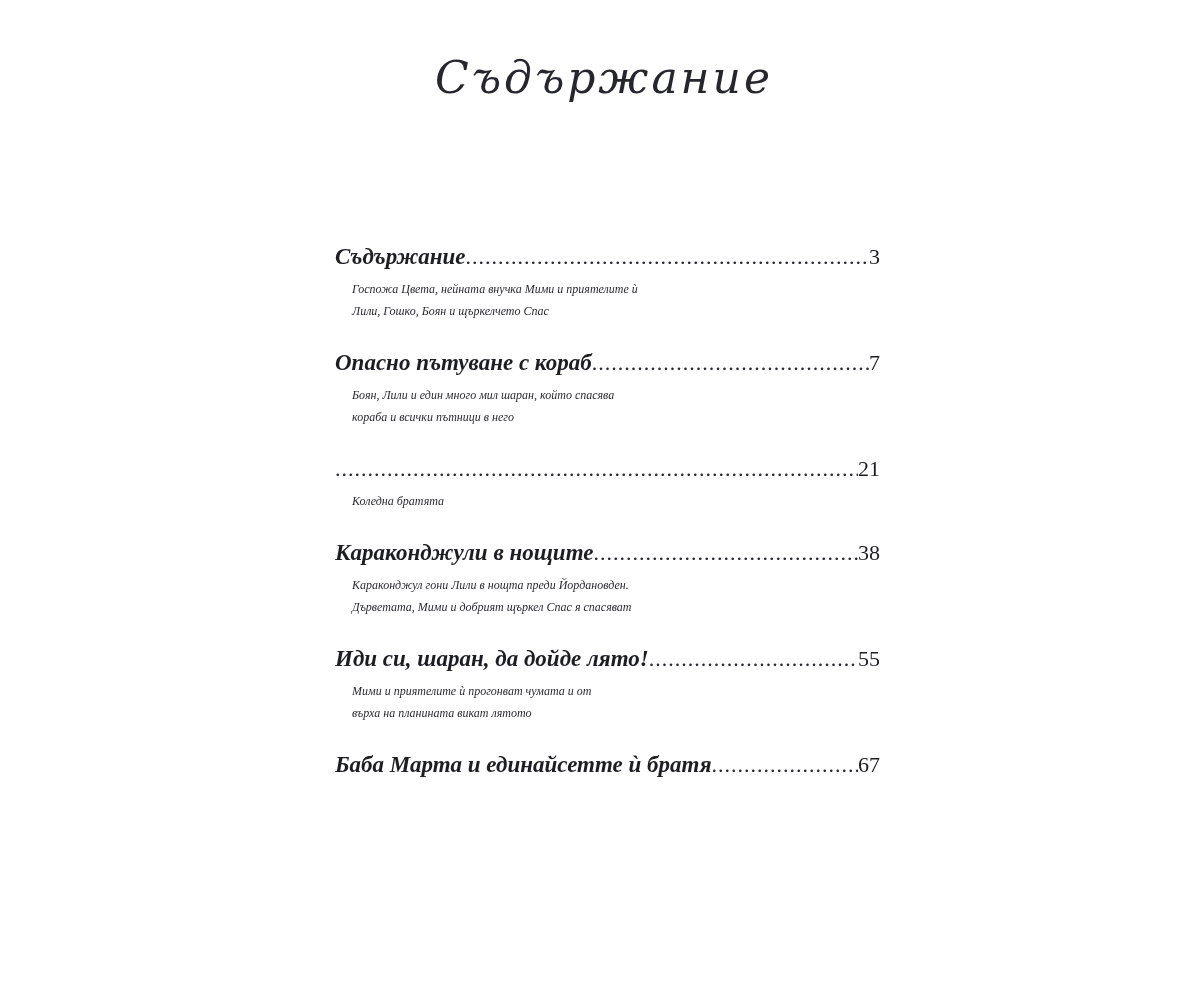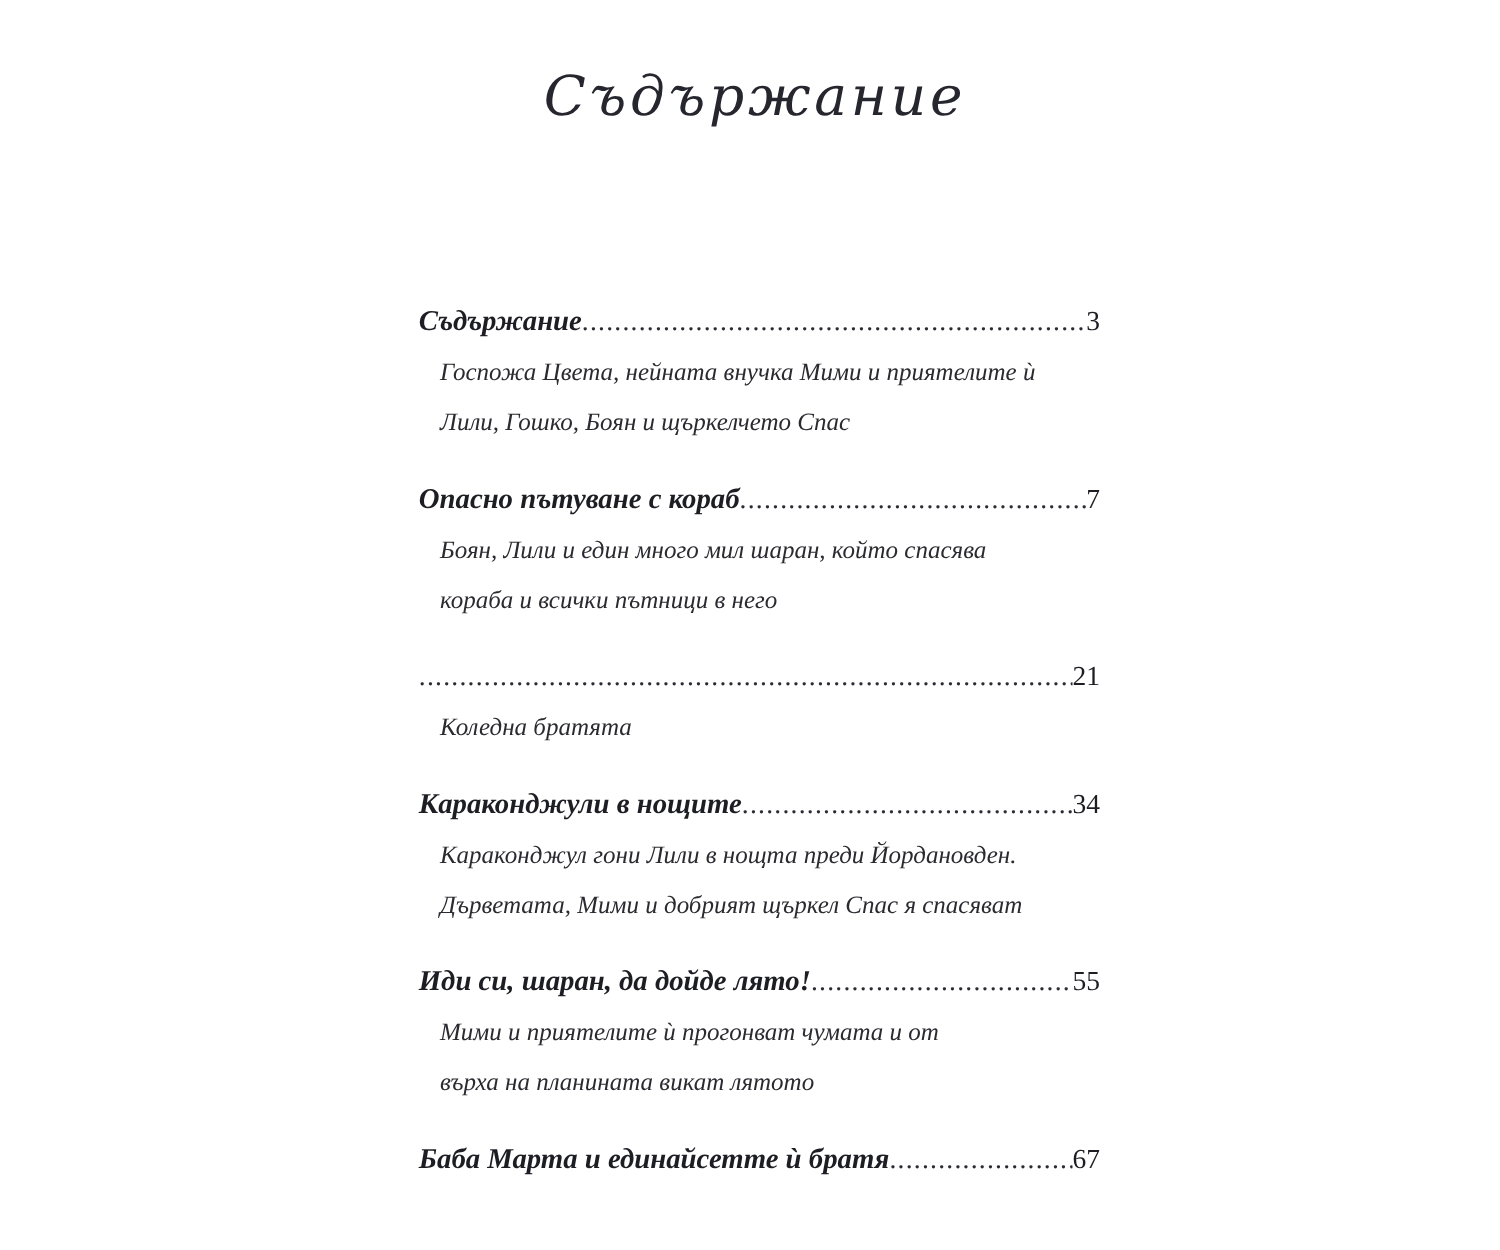--- a/index.html
+++ b/index.html
@@ -68,22 +68,22 @@
     font-size: 22px;
     font-weight: normal;
     font-style: normal;
     white-space: nowrap;
     color: #1d1d24;
   }
   .entry-desc {
     margin-top: 7px;
     margin-left: 17px;
     font-style: italic;
-    font-size: 20px;
-    line-height: 40px;
+    font-size: 12px;
+    line-height: 22px;
     white-space: pre-line;
     color: #2a2a30;
   }
 </style>
 </head>
 <body>
 
 <div class="page">
 
   <div class="page-heading">Съдържание</div>
@@ -115,21 +115,21 @@
         <span class="dot-leader"></span>
         <span class="entry-page">21</span>
       </div>
       <div class="entry-desc">Коледна братята</div>
     </div>
 
     <div class="toc-entry">
       <div class="entry-title-row">
         <span class="entry-title">Караконджули в нощите</span>
         <span class="dot-leader"></span>
-        <span class="entry-page">34</span>
+        <span class="entry-page">38</span>
       </div>
       <div class="entry-desc">Караконджул гони Лили в нощта преди Йордановден.
 Дърветата, Мими и добрият щъркел Спас я спасяват</div>
     </div>
 
     <div class="toc-entry">
       <div class="entry-title-row">
         <span class="entry-title">Иди си, шаран, да дойде лято!</span>
         <span class="dot-leader"></span>
         <span class="entry-page">55</span>

